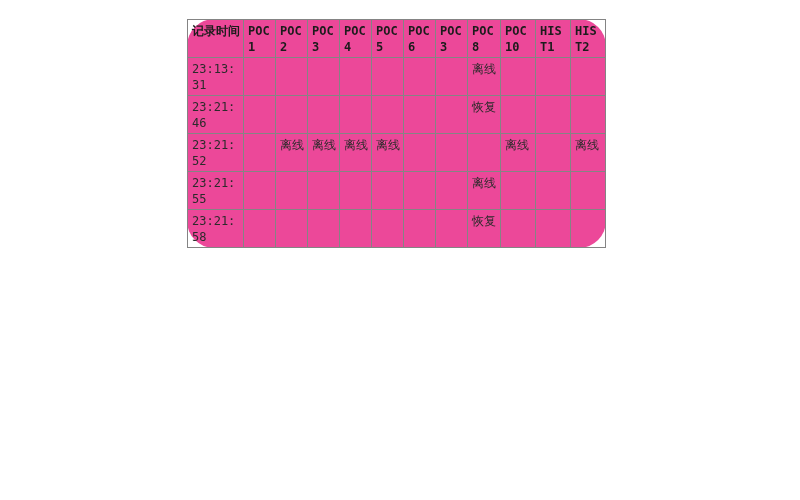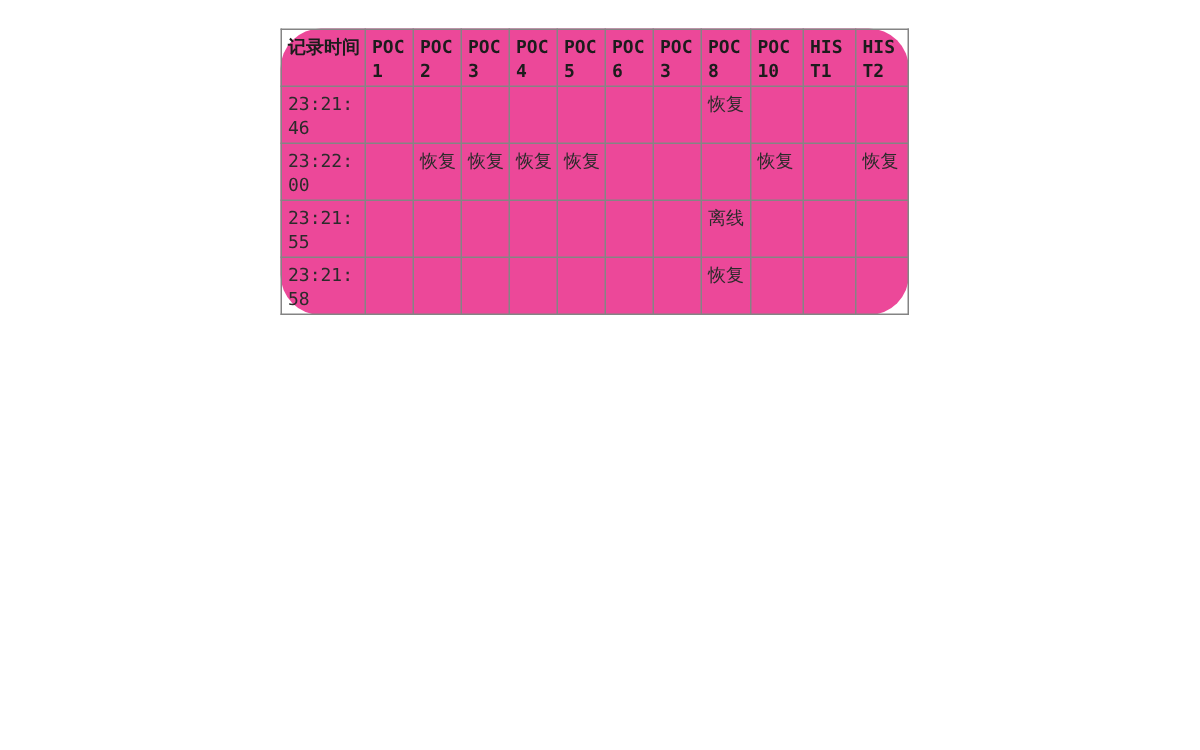--- a/index.html
+++ b/index.html
@@ -85,46 +85,60 @@
           <th>POC 6</th>
           <th>POC 3</th>
           <th>POC 8</th>
           <th>POC 10</th>
           <th>HIS T1</th>
           <th>HIS T2</th>
         </tr>
     </thead>
     <tbody id="table-body">
         <tr>
+          <td>23:13:31</td>
+          <td></td>
+          <td></td>
+          <td></td>
+          <td></td>
+          <td></td>
+          <td></td>
+          <td></td>
+          <td>离线</td>
+          <td></td>
+          <td></td>
+          <td></td>
+        </tr>
+        <tr>
           <td>23:21:46</td>
           <td></td>
           <td></td>
           <td></td>
           <td></td>
           <td></td>
           <td></td>
           <td></td>
           <td>恢复</td>
           <td></td>
           <td></td>
           <td></td>
         </tr>
         <tr>
-          <td>23:22:00</td>
+          <td>23:21:52</td>
           <td></td>
-          <td>恢复</td>
-          <td>恢复</td>
-          <td>恢复</td>
-          <td>恢复</td>
+          <td>离线</td>
+          <td>离线</td>
+          <td>离线</td>
+          <td>离线</td>
           <td></td>
           <td></td>
           <td></td>
-          <td>恢复</td>
+          <td>离线</td>
           <td></td>
-          <td>恢复</td>
+          <td>离线</td>
         </tr>
         <tr>
           <td>23:21:55</td>
           <td></td>
           <td></td>
           <td></td>
           <td></td>
           <td></td>
           <td></td>
           <td></td>

